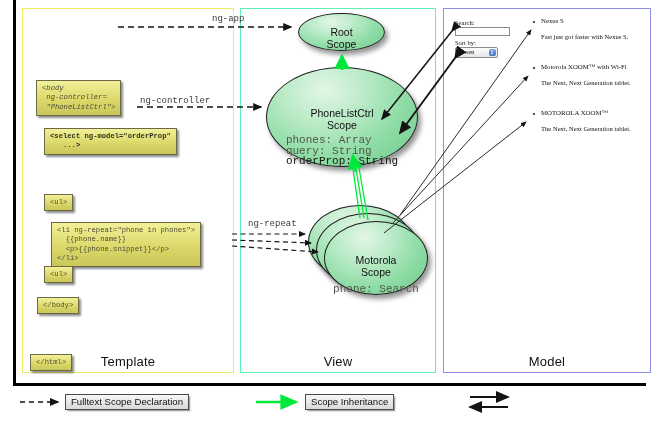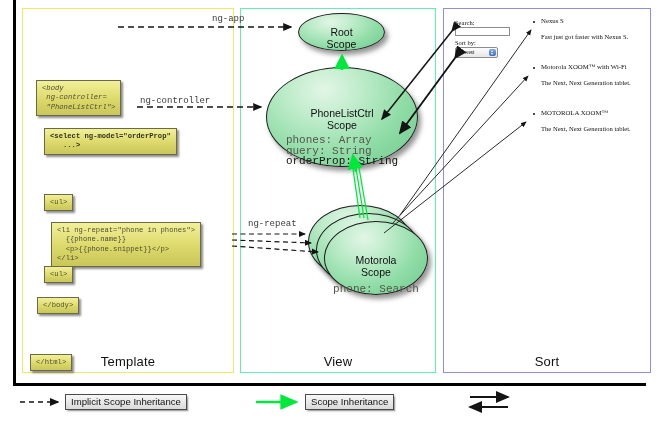--- a/index.html
+++ b/index.html
@@ -110,21 +110,21 @@
 
   <div class="left-rule"></div>
 
   <div class="panel tmpl">
     <div class="panel-label">Template</div>
   </div>
   <div class="panel model">
     <div class="panel-label">View</div>
   </div>
   <div class="panel view">
-    <div class="panel-label">Sort</div>
+    <div class="panel-label">Model</div>
   </div>
 
 
   <div class="code" style="left:36px;top:80px;font-style:italic;">&lt;body
  ng-controller=
  "PhoneListCtrl"&gt;</div>
 
   <div class="code bold" style="left:44px;top:128px;">&lt;select ng-model="orderProp"
    ...&gt;</div>
 
@@ -273,16 +273,16 @@
     </g>
     <g>
       <path d="M256,402 L296,402" stroke="#00e83c" stroke-width="2.6" fill="none" marker-end="url(#lg-green)"></path>
     </g>
     <g>
       <path d="M470,397 L508,397" stroke="#141414" stroke-width="2" fill="none" marker-end="url(#lg-dark)"></path>
       <path d="M508,407 L470,407" stroke="#141414" stroke-width="2" fill="none" marker-end="url(#lg-dark)"></path>
     </g>
   </svg>
 
-  <div class="lg-box" style="left:65px;top:394px;height:16px;">Implicit Scope Inheritance</div>
+  <div class="lg-box" style="left:65px;top:394px;height:16px;">Fulltext Scope Declaration</div>
   <div class="lg-box" style="left:305px;top:394px;height:16px;text-align:center;">Scope Inheritance</div>
 
 </div>
 
 </body></html>

